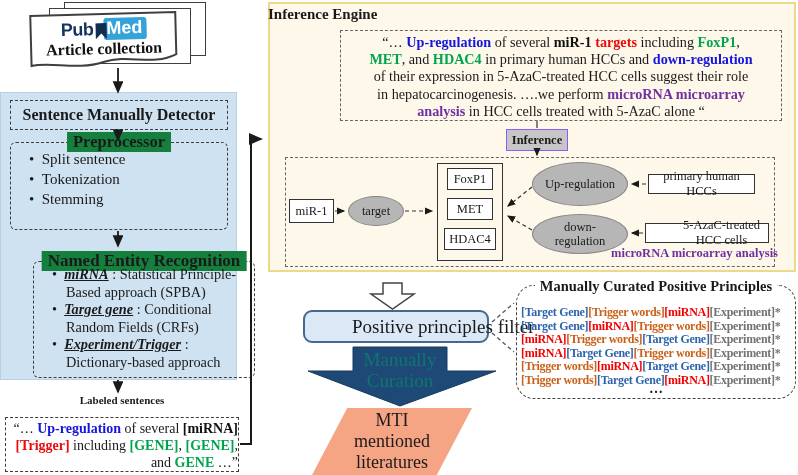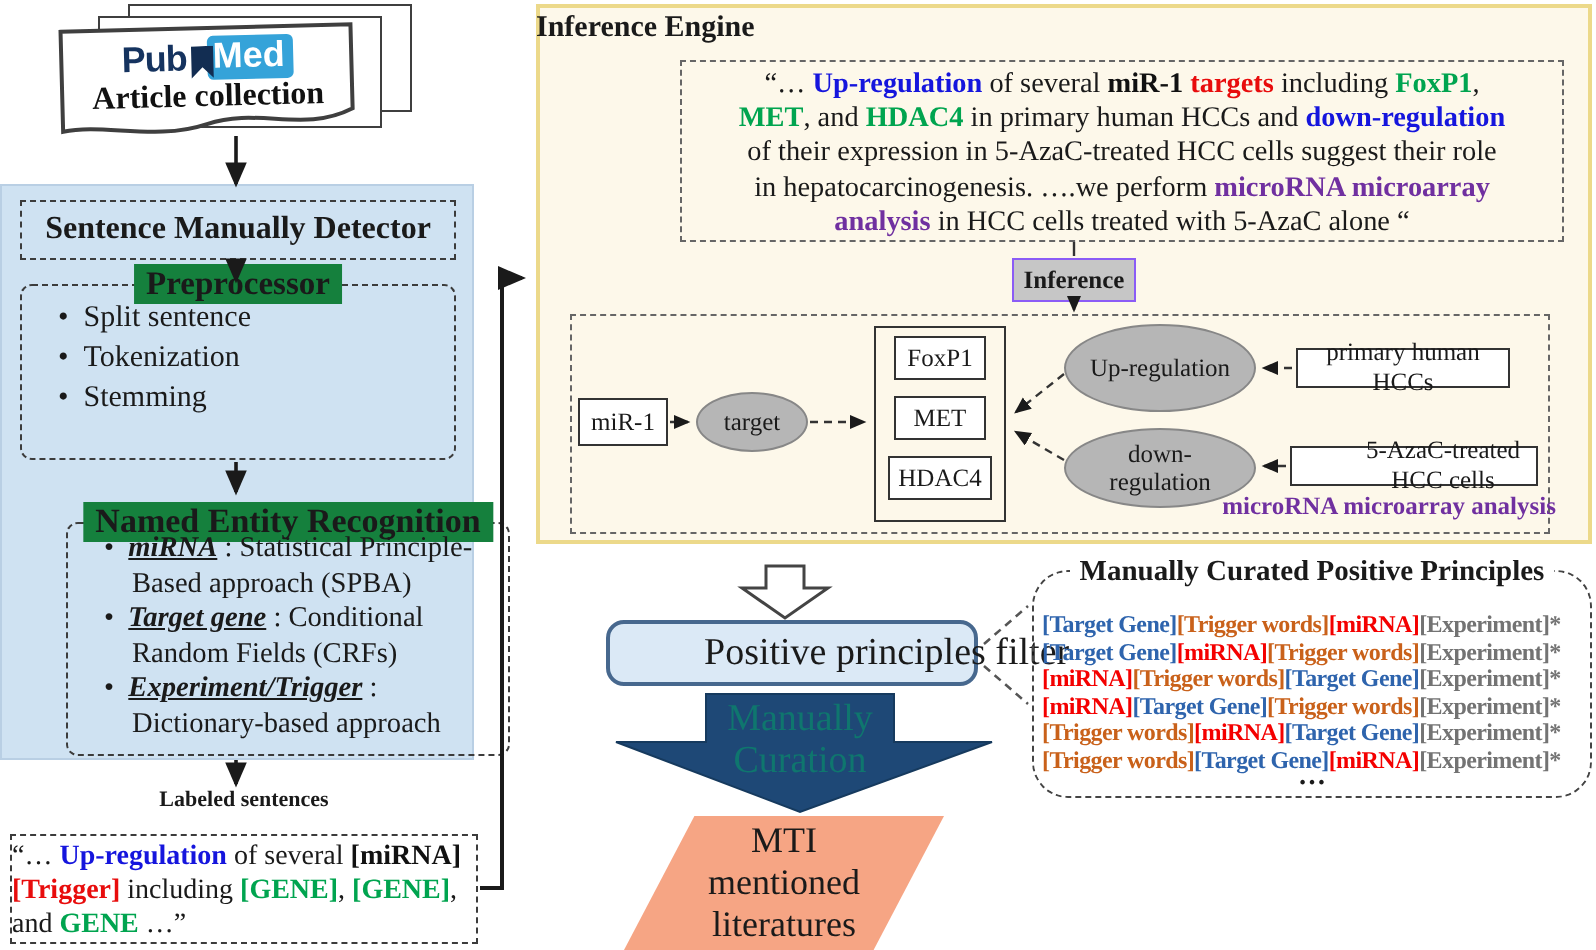--- a/index.html
+++ b/index.html
@@ -36,21 +36,21 @@
   .legend{position:absolute;top:-11px;left:50%;transform:translateX(-50%);background:#15803d;padding:0 6px;
           font-weight:bold;font-size:16.5px;white-space:nowrap;line-height:20px;}
   #prep-box{left:10px;top:142px;width:218px;height:88px;}
   .bullet-list{position:absolute;left:10px;top:6px;right:4px;font-size:15px;line-height:20px;}
   .bullet-item{padding-left:22px;text-indent:-14px;}
   .bullet-item::before{content:"•\00a0\00a0";}
   #ner-box{left:8px;top:261px;width:222px;height:117px;margin-left:25px;}
   #ner-box .bullet-list{top:4px;font-size:14.3px;line-height:17.6px;}
   .ner-term{font-weight:bold;font-style:italic;text-decoration:underline;}
   #labeled-title{left:0;top:394px;width:244px;text-align:center;font-weight:bold;font-size:11px;}
-  #labeled-box{left:5px;top:417px;width:234px;height:55px;text-align:left;font-size:14px;line-height:17px;padding-top:2px;}
+  #labeled-box{left:5px;top:417px;width:234px;height:55px;text-align:right;font-size:14px;line-height:17px;padding-top:2px;}
 
   
   #engine-box{left:268px;top:2px;width:528px;height:270px;background:#fdf8ea;border:2px solid #ecd98a;box-sizing:border-box;}
   #engine-title{left:268px;top:6px;width:528px;font-weight:bold;font-size:15px;}
   #quote-box{left:340px;top:30px;width:442px;height:91px;border:1.3px dashed #666;box-sizing:border-box;
              text-align:center;font-size:14.2px;line-height:17.2px;padding-top:3px;}
   #inference-label{left:506px;top:129px;width:62px;height:22px;background:#c6c6c6;border:1px solid #8b5cf6;box-sizing:border-box;
                    text-align:center;font-weight:bold;font-size:12.5px;line-height:20px;}
   #diagram-box{left:285px;top:157px;width:490px;height:110px;border:1.3px dashed #666;box-sizing:border-box;}
   .node-rect{position:absolute;background:#fff;border:1px solid #333;box-sizing:border-box;

